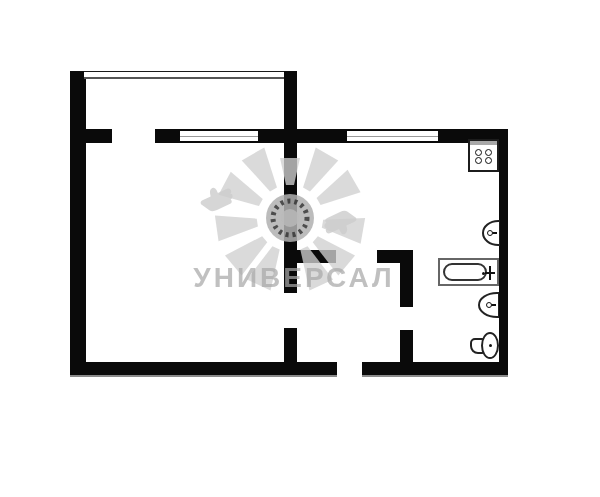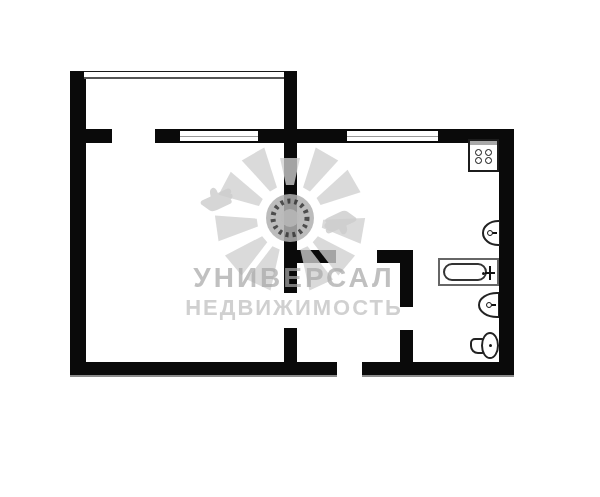--- a/index.html
+++ b/index.html
@@ -1,16 +1,16 @@
 <!DOCTYPE html>
 <html><head>
 <meta charset="utf-8">
 <style>
   html,body{margin:0;padding:0;background:#fff;}
-  .canvas{position:relative;width:600px;height:497px;background:#ffffff;overflow:hidden;
+  .canvas{position:relative;width:508px;height:497px;background:#ffffff;overflow:hidden;
           font-family:"Liberation Sans","DejaVu Sans",sans-serif;}
   .abs{position:absolute;}
   .wall{position:absolute;background:#0a0a0a;}
   
   .window{position:absolute;background:#ffffff;border-top:2px solid #0a0a0a;border-bottom:2px solid #0a0a0a;box-sizing:border-box;}
   .window::after{content:"";position:absolute;left:0;right:0;top:50%;height:1px;background:#9a9a9a;}
   .glaze{position:absolute;background:#ffffff;border-top:1px solid #1a1a1a;border-bottom:2px solid #555;box-sizing:border-box;}
   
   .stove{position:absolute;background:#fff;border:2px solid #1c1c1c;box-sizing:border-box;}
   .stove .top{position:absolute;left:0;right:0;top:0;height:4px;background:#a8a8a8;}
@@ -144,15 +144,14 @@
           </g>
         </g>
 
         <circle r="24" fill="rgba(176,176,176,0.85)"></circle>
         <circle r="17" fill="none" stroke="rgba(40,40,40,0.75)" stroke-width="5" stroke-dasharray="3 4"></circle>
         <circle r="9" fill="rgba(186,186,186,0.8)"></circle>
       </g>
     </svg>
   </div>
   <div class="wm-title">УНИВЕРСАЛ</div>
-  <div class="wm-sub">НЕДВИЖИМОСТЬ</div>
 
 </div>
 
 </body></html>

